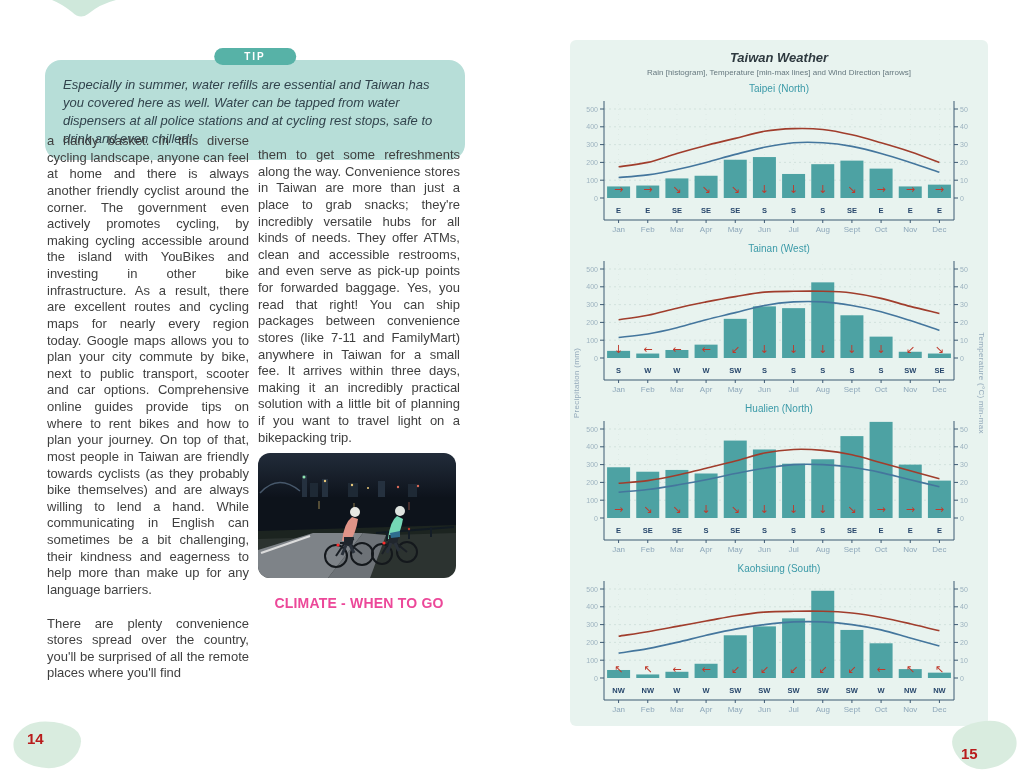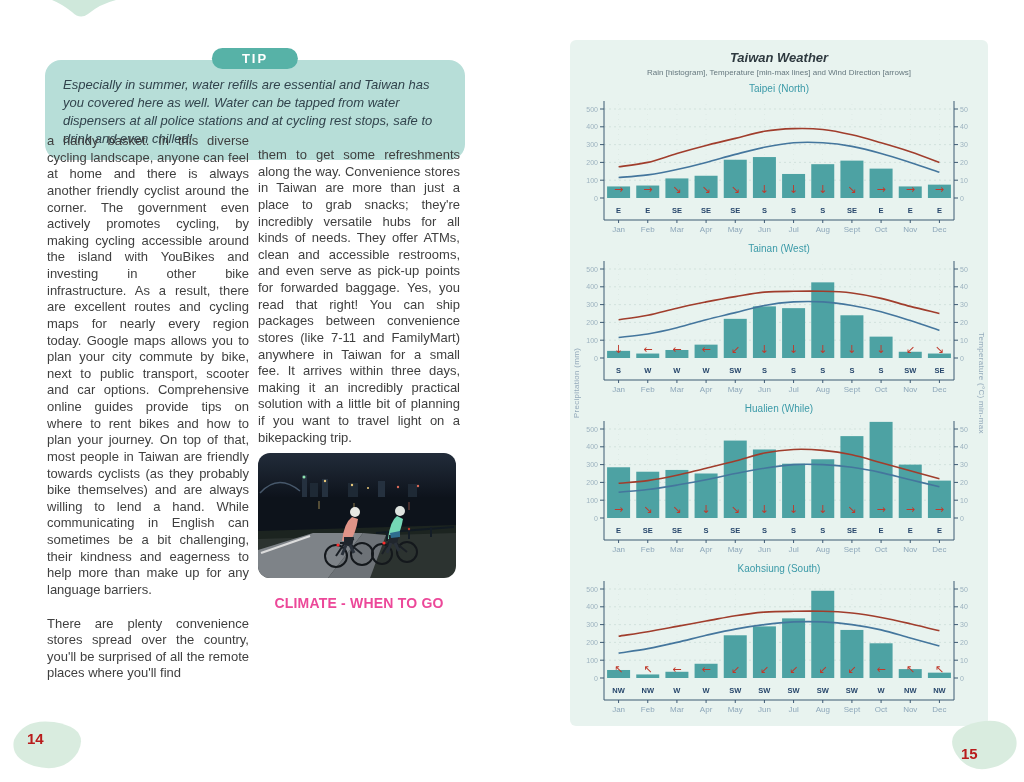--- a/index.html
+++ b/index.html
@@ -4,21 +4,21 @@
 <style>
   * { margin:0; padding:0; box-sizing:border-box; }
   html,body { width:1024px; height:782px; background:#ffffff; overflow:hidden;
     font-family:"Liberation Sans", sans-serif; }
   .page { position:absolute; inset:0; width:1024px; height:782px; }
 
   
   .tip-wrap { position:absolute; left:45px; top:60px; width:420px; background:#b7ded8;
     border-radius:16px; padding:16px 18px 12px 18px; }
   .tip-badge { position:absolute; left:50%; top:-12px; transform:translateX(-50%);
-    background:#57b2a7; color:#ffffff; font-weight:bold; font-size:13px;
+    background:#57b2a7; color:#ffffff; font-weight:bold; font-size:10px;
     letter-spacing:2px; padding:3px 30px; border-radius:12px; }
   .tip-text { font-style:italic; font-size:13px; line-height:1.38; text-align:left;
     color:#31434c; font-weight:500; }
 
   .col { position:absolute; width:202px; font-size:13px; line-height:1.28;
     color:#3f3f3f; text-align:justify; }
   .col p { text-align:justify; }
   #col1 { left:47px; top:133px; }
   #col1 p + p { margin-top:17px; }
   #col2 { left:258px; top:147px; }
@@ -371,21 +371,21 @@
             <text x="281.9166666666667" y="138" text-anchor="middle" font-size="8" fill="#8da7ba" font-family="'Liberation Sans', sans-serif">Sept</text>
             <line x1="311.08333333333337" y1="126" x2="311.08333333333337" y2="129" stroke="#3d5a73" stroke-width="1"></line>
             <text x="311.08333333333337" y="138" text-anchor="middle" font-size="8" fill="#8da7ba" font-family="'Liberation Sans', sans-serif">Oct</text>
             <line x1="340.25" y1="126" x2="340.25" y2="129" stroke="#3d5a73" stroke-width="1"></line>
             <text x="340.25" y="138" text-anchor="middle" font-size="8" fill="#8da7ba" font-family="'Liberation Sans', sans-serif">Nov</text>
             <line x1="369.4166666666667" y1="126" x2="369.4166666666667" y2="129" stroke="#3d5a73" stroke-width="1"></line>
             <text x="369.4166666666667" y="138" text-anchor="middle" font-size="8" fill="#8da7ba" font-family="'Liberation Sans', sans-serif">Dec</text>
           </svg>
       </div>
       <div class="chart-block">
-        <div class="chart-title">Hualien (While)</div>
+        <div class="chart-title">Hualien (North)</div>
         <svg class="chart-svg" viewBox="0 0 418 143">
             <line x1="34" y1="86.2" x2="384" y2="86.2" stroke="#c9dbd5" stroke-width="0.7" stroke-dasharray="2,3"></line>
             <line x1="34" y1="68.4" x2="384" y2="68.4" stroke="#c9dbd5" stroke-width="0.7" stroke-dasharray="2,3"></line>
             <line x1="34" y1="50.6" x2="384" y2="50.6" stroke="#c9dbd5" stroke-width="0.7" stroke-dasharray="2,3"></line>
             <line x1="34" y1="32.8" x2="384" y2="32.8" stroke="#c9dbd5" stroke-width="0.7" stroke-dasharray="2,3"></line>
             <line x1="34" y1="15" x2="384" y2="15" stroke="#c9dbd5" stroke-width="0.7" stroke-dasharray="2,3"></line>
             <line x1="48.583333333333336" y1="10" x2="48.583333333333336" y2="104" stroke="#c9dbd5" stroke-width="0.5" stroke-dasharray="1,4" opacity="0.7"></line>
             <line x1="77.75" y1="10" x2="77.75" y2="104" stroke="#c9dbd5" stroke-width="0.5" stroke-dasharray="1,4" opacity="0.7"></line>
             <line x1="106.91666666666667" y1="10" x2="106.91666666666667" y2="104" stroke="#c9dbd5" stroke-width="0.5" stroke-dasharray="1,4" opacity="0.7"></line>
             <line x1="136.08333333333334" y1="10" x2="136.08333333333334" y2="104" stroke="#c9dbd5" stroke-width="0.5" stroke-dasharray="1,4" opacity="0.7"></line>

